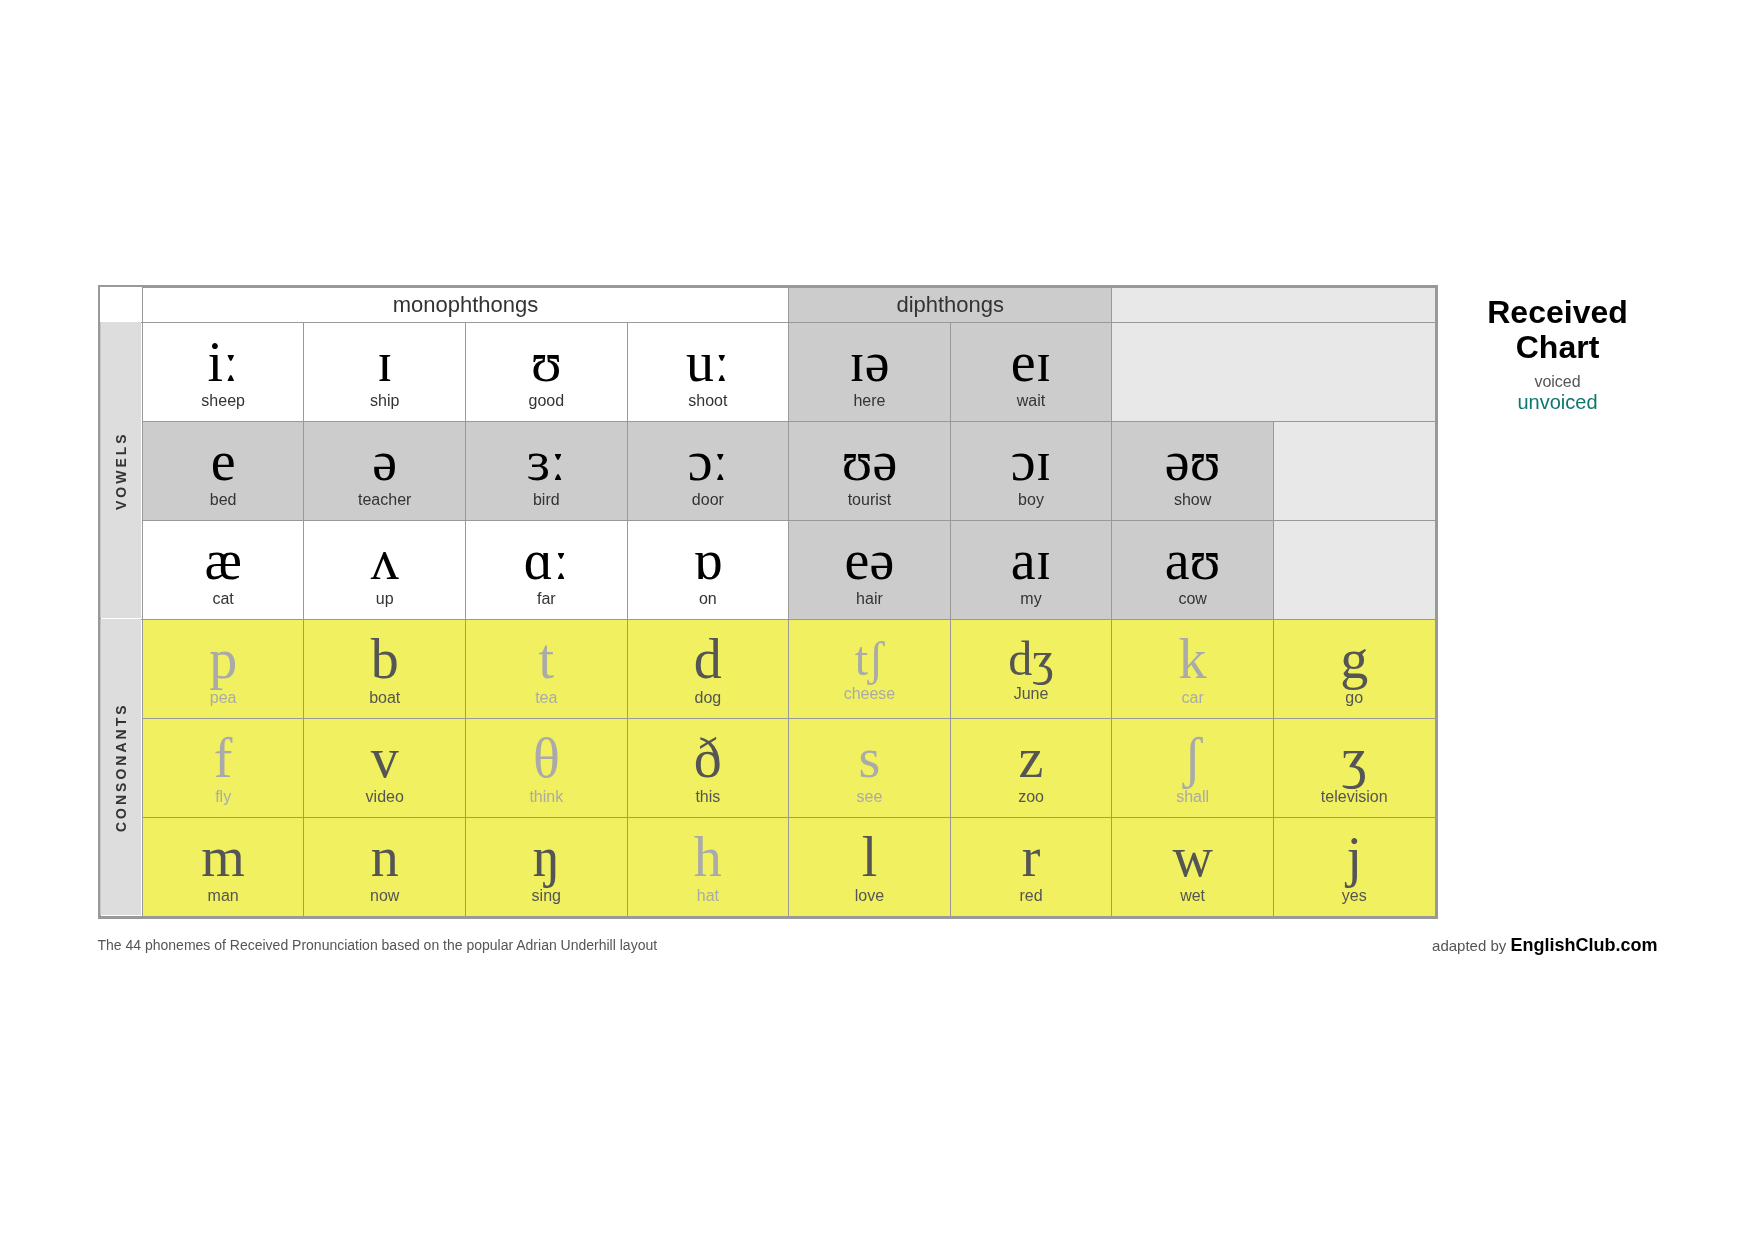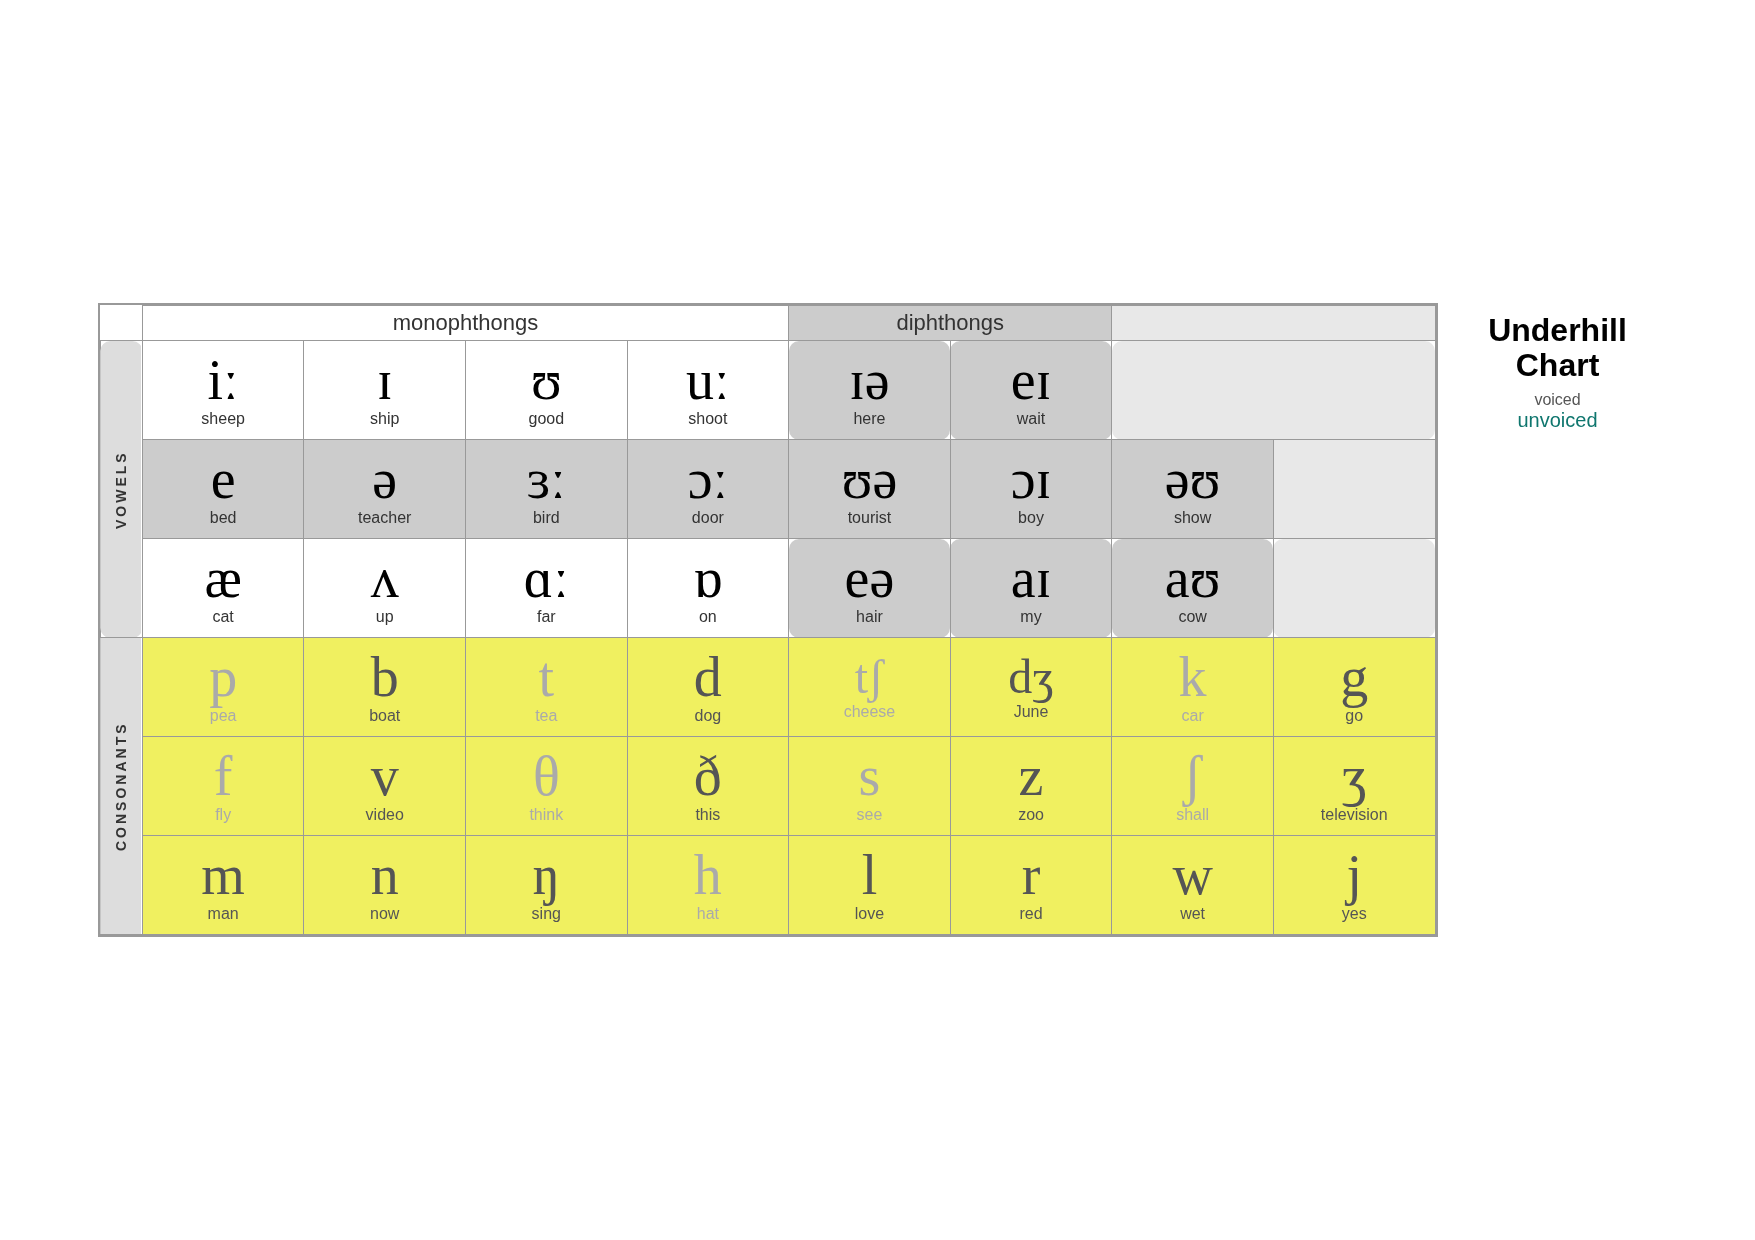--- a/index.html
+++ b/index.html
@@ -65,21 +65,21 @@
       color: #333;
     }
     .header-diphthongs {
       background: #ccc;
       font-size: 22px;
       font-weight: normal;
       color: #333;
     }
 
     
-    .vowel-row-white td { background: #fff; border-radius: 10px; }
+    .vowel-row-white td { background: #fff; }
     .vowel-row-gray td { background: #ccc; }
 
     
     .consonant-row td { background: #f0f060; }
 
     
     .side-label {
       background: #ddd !important;
       font-size: 14px;
       font-weight: bold;
@@ -460,19 +460,25 @@
               <span class="phoneme-word voiced-word"><span class="ul">y</span>es</span>
             </div>
           </td>
         </tr>
 
       </tbody>
         </table>
     </div>
 
     <div class="title-block">
-      <div class="main-title">Underhill Chart</div>
+      <div class="main-title">Received Chart</div>
       <div class="voiced-label">voiced</div>
       <div class="unvoiced-label">unvoiced</div>
     </div>
   </div>
 
+  <div class="footnote">
+    <span>The 44 phonemes of Received Pronunciation based on the popular Adrian Underhill layout</span>
+    <span class="credit">
+      <span>adapted by </span><strong>EnglishClub.com</strong>
+    </span>
+  </div>
 </div>
 
 </body></html>

